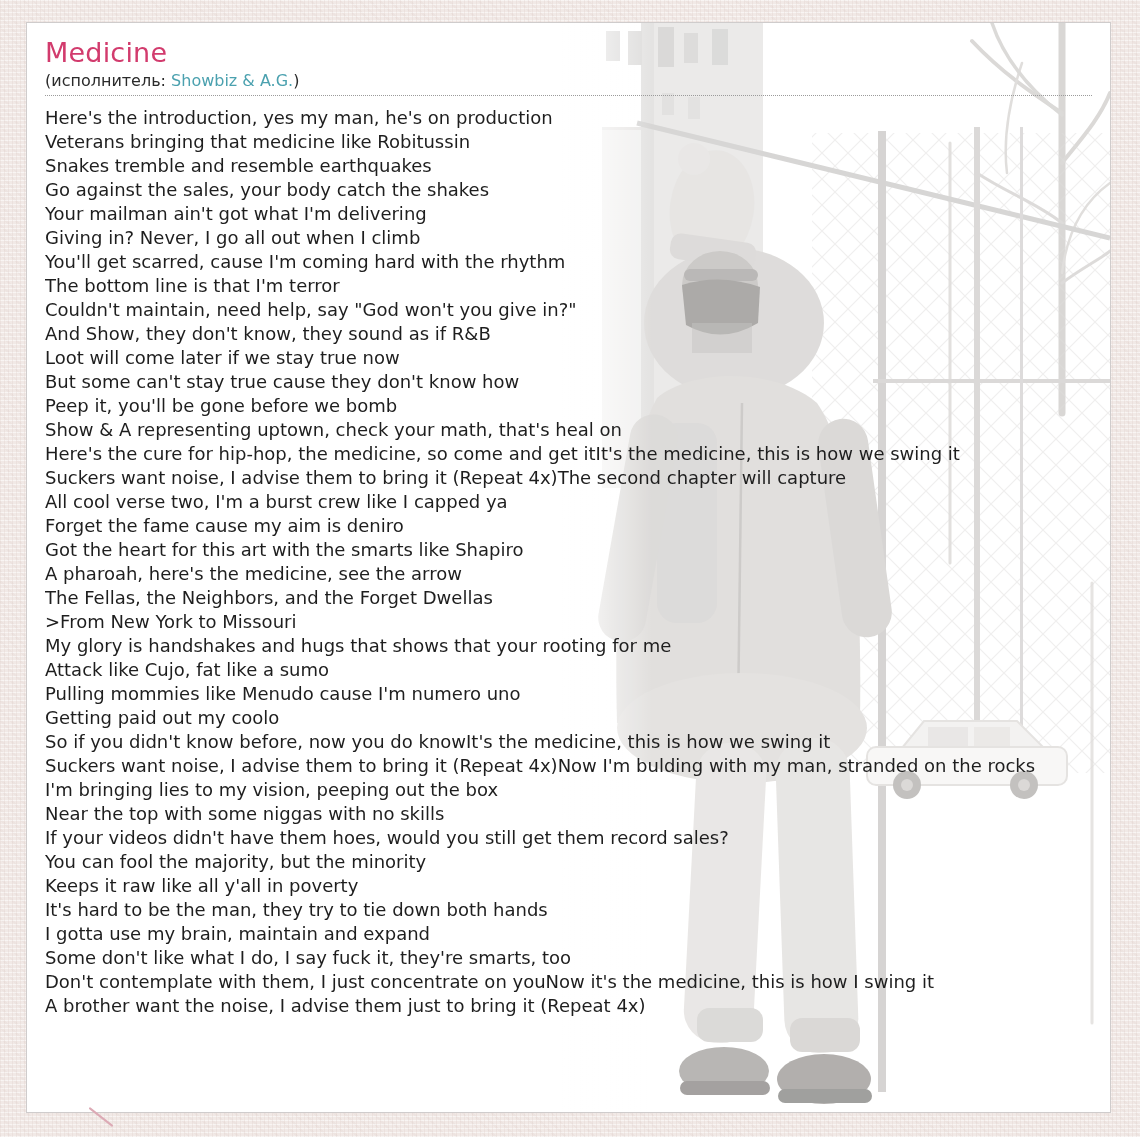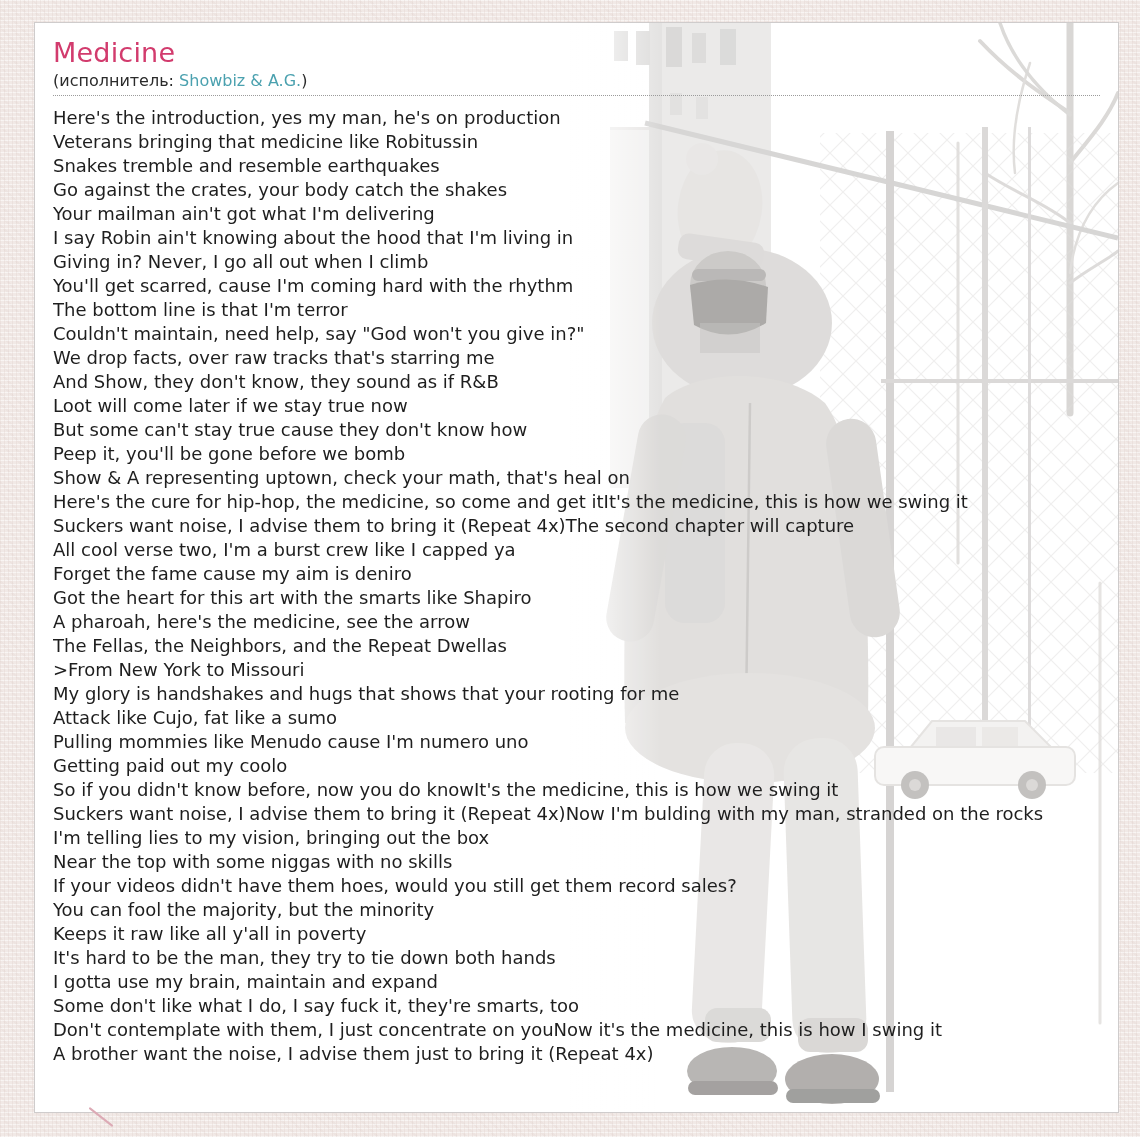--- a/index.html
+++ b/index.html
@@ -6,21 +6,21 @@
   body{
     width:1140px;height:1137px;position:relative;overflow:hidden;
     font-family:"DejaVu Sans","Liberation Sans",sans-serif;
     background-color:var(--background,#f1e9e6);
     background-image:
       repeating-linear-gradient(90deg, rgba(221,203,198,.28) 0 1px, transparent 1px 4px),
       repeating-linear-gradient(0deg, rgba(255,255,255,.55) 0 1px, transparent 1px 4px),
       repeating-linear-gradient(45deg, rgba(213,191,186,.12) 0 2px, transparent 2px 7px);
   }
   .card{
-    position:absolute;left:34px;top:22px;width:1083px;height:1089px;
+    position:absolute;left:26px;top:22px;width:1083px;height:1089px;
     background:var(--card,#ffffff);
     border:1px solid var(--card_border,#cfcccc);
     overflow:hidden;
   }
   .photo{position:absolute;top:0;right:0;width:548px;height:1089px;pointer-events:none;}
   .photo svg{display:block;width:548px;height:1089px;}
   .content{position:relative;padding:14px 18px 0 18px;}
   .title{
     margin:0;font-size:27px;line-height:32px;font-weight:500;
     color:var(--title,#d23b6d);letter-spacing:.2px;
@@ -129,48 +129,46 @@
     </div>
 
     <div class="content">
       <h1 class="title">Medicine</h1>
       <div class="artist"><span>(исполнитель: </span><a class="artist-link" href="#">Showbiz &amp; A.G.</a><span>)</span></div>
       <div class="sep"></div>
       <div class="lyrics">
           <div class="line">Here's the introduction, yes my man, he's on production</div>
           <div class="line">Veterans bringing that medicine like Robitussin</div>
           <div class="line">Snakes tremble and resemble earthquakes</div>
-          <div class="line">Go against the crates, your body catch the shakes</div>
+          <div class="line">Go against the sales, your body catch the shakes</div>
           <div class="line">Your mailman ain't got what I'm delivering</div>
-          <div class="line">I say Robin ain't knowing about the hood that I'm living in</div>
           <div class="line">Giving in? Never, I go all out when I climb</div>
           <div class="line">You'll get scarred, cause I'm coming hard with the rhythm</div>
           <div class="line">The bottom line is that I'm terror</div>
           <div class="line">Couldn't maintain, need help, say "God won't you give in?"</div>
-          <div class="line">We drop facts, over raw tracks that's starring me</div>
           <div class="line">And Show, they don't know, they sound as if R&amp;B</div>
           <div class="line">Loot will come later if we stay true now</div>
           <div class="line">But some can't stay true cause they don't know how</div>
           <div class="line">Peep it, you'll be gone before we bomb</div>
           <div class="line">Show &amp; A representing uptown, check your math, that's heal on</div>
           <div class="line">Here's the cure for hip-hop, the medicine, so come and get itIt's the medicine, this is how we swing it</div>
           <div class="line">Suckers want noise, I advise them to bring it (Repeat 4x)The second chapter will capture</div>
           <div class="line">All cool verse two, I'm a burst crew like I capped ya</div>
           <div class="line">Forget the fame cause my aim is deniro</div>
           <div class="line">Got the heart for this art with the smarts like Shapiro</div>
           <div class="line">A pharoah, here's the medicine, see the arrow</div>
-          <div class="line">The Fellas, the Neighbors, and the Repeat Dwellas</div>
+          <div class="line">The Fellas, the Neighbors, and the Forget Dwellas</div>
           <div class="line">&gt;From New York to Missouri</div>
           <div class="line">My glory is handshakes and hugs that shows that your rooting for me</div>
           <div class="line">Attack like Cujo, fat like a sumo</div>
           <div class="line">Pulling mommies like Menudo cause I'm numero uno</div>
           <div class="line">Getting paid out my coolo</div>
           <div class="line">So if you didn't know before, now you do knowIt's the medicine, this is how we swing it</div>
           <div class="line">Suckers want noise, I advise them to bring it (Repeat 4x)Now I'm bulding with my man, stranded on the rocks</div>
-          <div class="line">I'm telling lies to my vision, bringing out the box</div>
+          <div class="line">I'm bringing lies to my vision, peeping out the box</div>
           <div class="line">Near the top with some niggas with no skills</div>
           <div class="line">If your videos didn't have them hoes, would you still get them record sales?</div>
           <div class="line">You can fool the majority, but the minority</div>
           <div class="line">Keeps it raw like all y'all in poverty</div>
           <div class="line">It's hard to be the man, they try to tie down both hands</div>
           <div class="line">I gotta use my brain, maintain and expand</div>
           <div class="line">Some don't like what I do, I say fuck it, they're smarts, too</div>
           <div class="line">Don't contemplate with them, I just concentrate on youNow it's the medicine, this is how I swing it</div>
           <div class="line">A brother want the noise, I advise them just to bring it (Repeat 4x)</div>
         </div>

